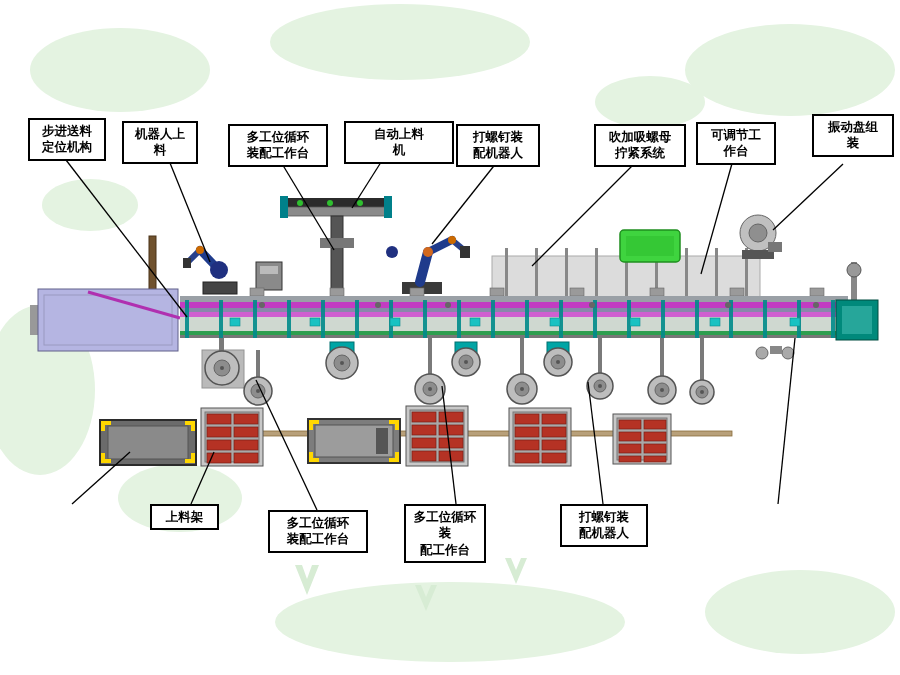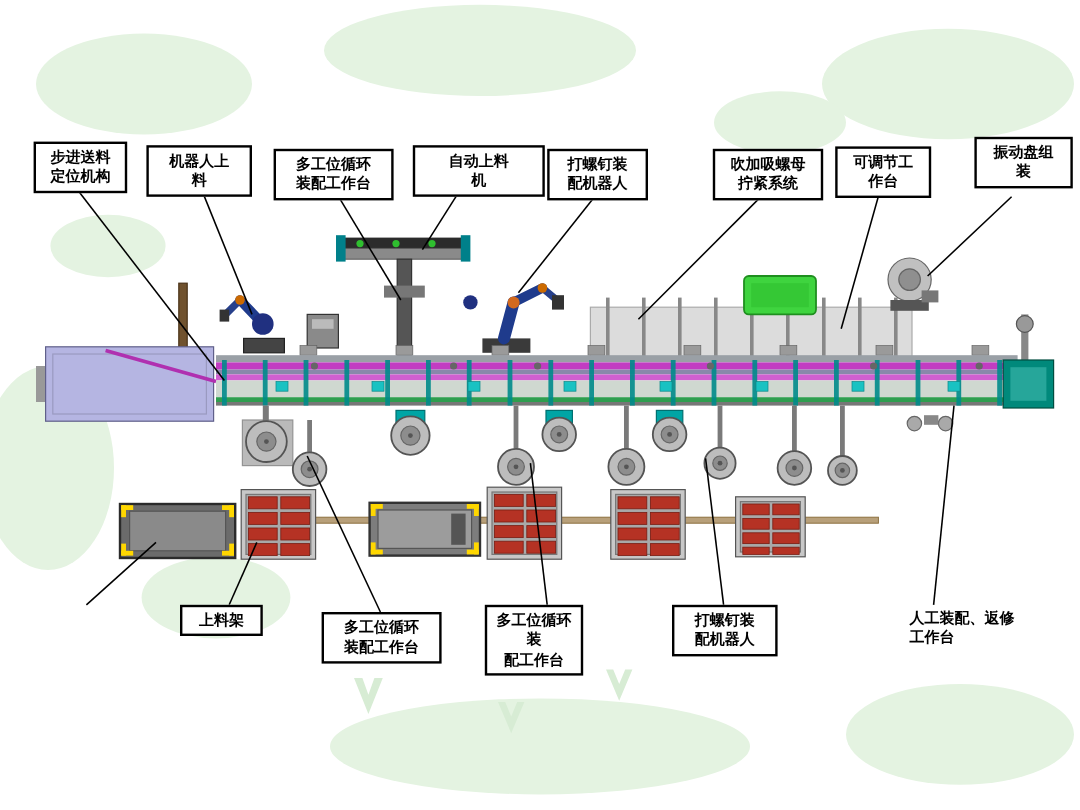--- a/index.html
+++ b/index.html
@@ -332,21 +332,21 @@
       <line x1="191" y1="504" x2="214" y2="452"></line>
       <line x1="317" y1="510" x2="256" y2="380"></line>
       <line x1="456" y1="504" x2="442" y2="386"></line>
       <line x1="603" y1="504" x2="588" y2="382"></line>
       <line x1="778" y1="504" x2="795" y2="338"></line>
     </g>
   </svg>
 
   <div class="callout" style="left:28px;top:118px;width:78px">步进送料
 定位机构</div>
-  <div class="callout" style="left:122px;top:121px;width:88px">机器人上
+  <div class="callout" style="left:122px;top:121px;width:76px">机器人上
 料</div>
   <div class="callout" style="left:228px;top:124px;width:100px">多工位循环
 装配工作台</div>
   <div class="callout" style="left:344px;top:121px;width:110px">自动上料
 机</div>
   <div class="callout" style="left:456px;top:124px;width:84px">打螺钉装
 配机器人</div>
   <div class="callout" style="left:696px;top:122px;width:80px">可调节工
 作台</div>
   <div class="callout" style="left:594px;top:124px;width:92px">吹加吸螺母
@@ -354,16 +354,14 @@
   <div class="callout" style="left:812px;top:114px;width:82px">振动盘组
 装</div>
 
   <div class="callout" style="left:150px;top:504px;width:69px">上料架</div>
   <div class="callout" style="left:268px;top:510px;width:100px">多工位循环
 装配工作台</div>
   <div class="callout" style="left:404px;top:504px;width:82px">多工位循环装
 配工作台</div>
   <div class="callout" style="left:560px;top:504px;width:88px">打螺钉装
 配机器人</div>
-  <div class="callout no-border" style="left:754px;top:504px;width:120px">人工装配、返修
-工作台</div>
 
 </div>
 
 </body></html>

